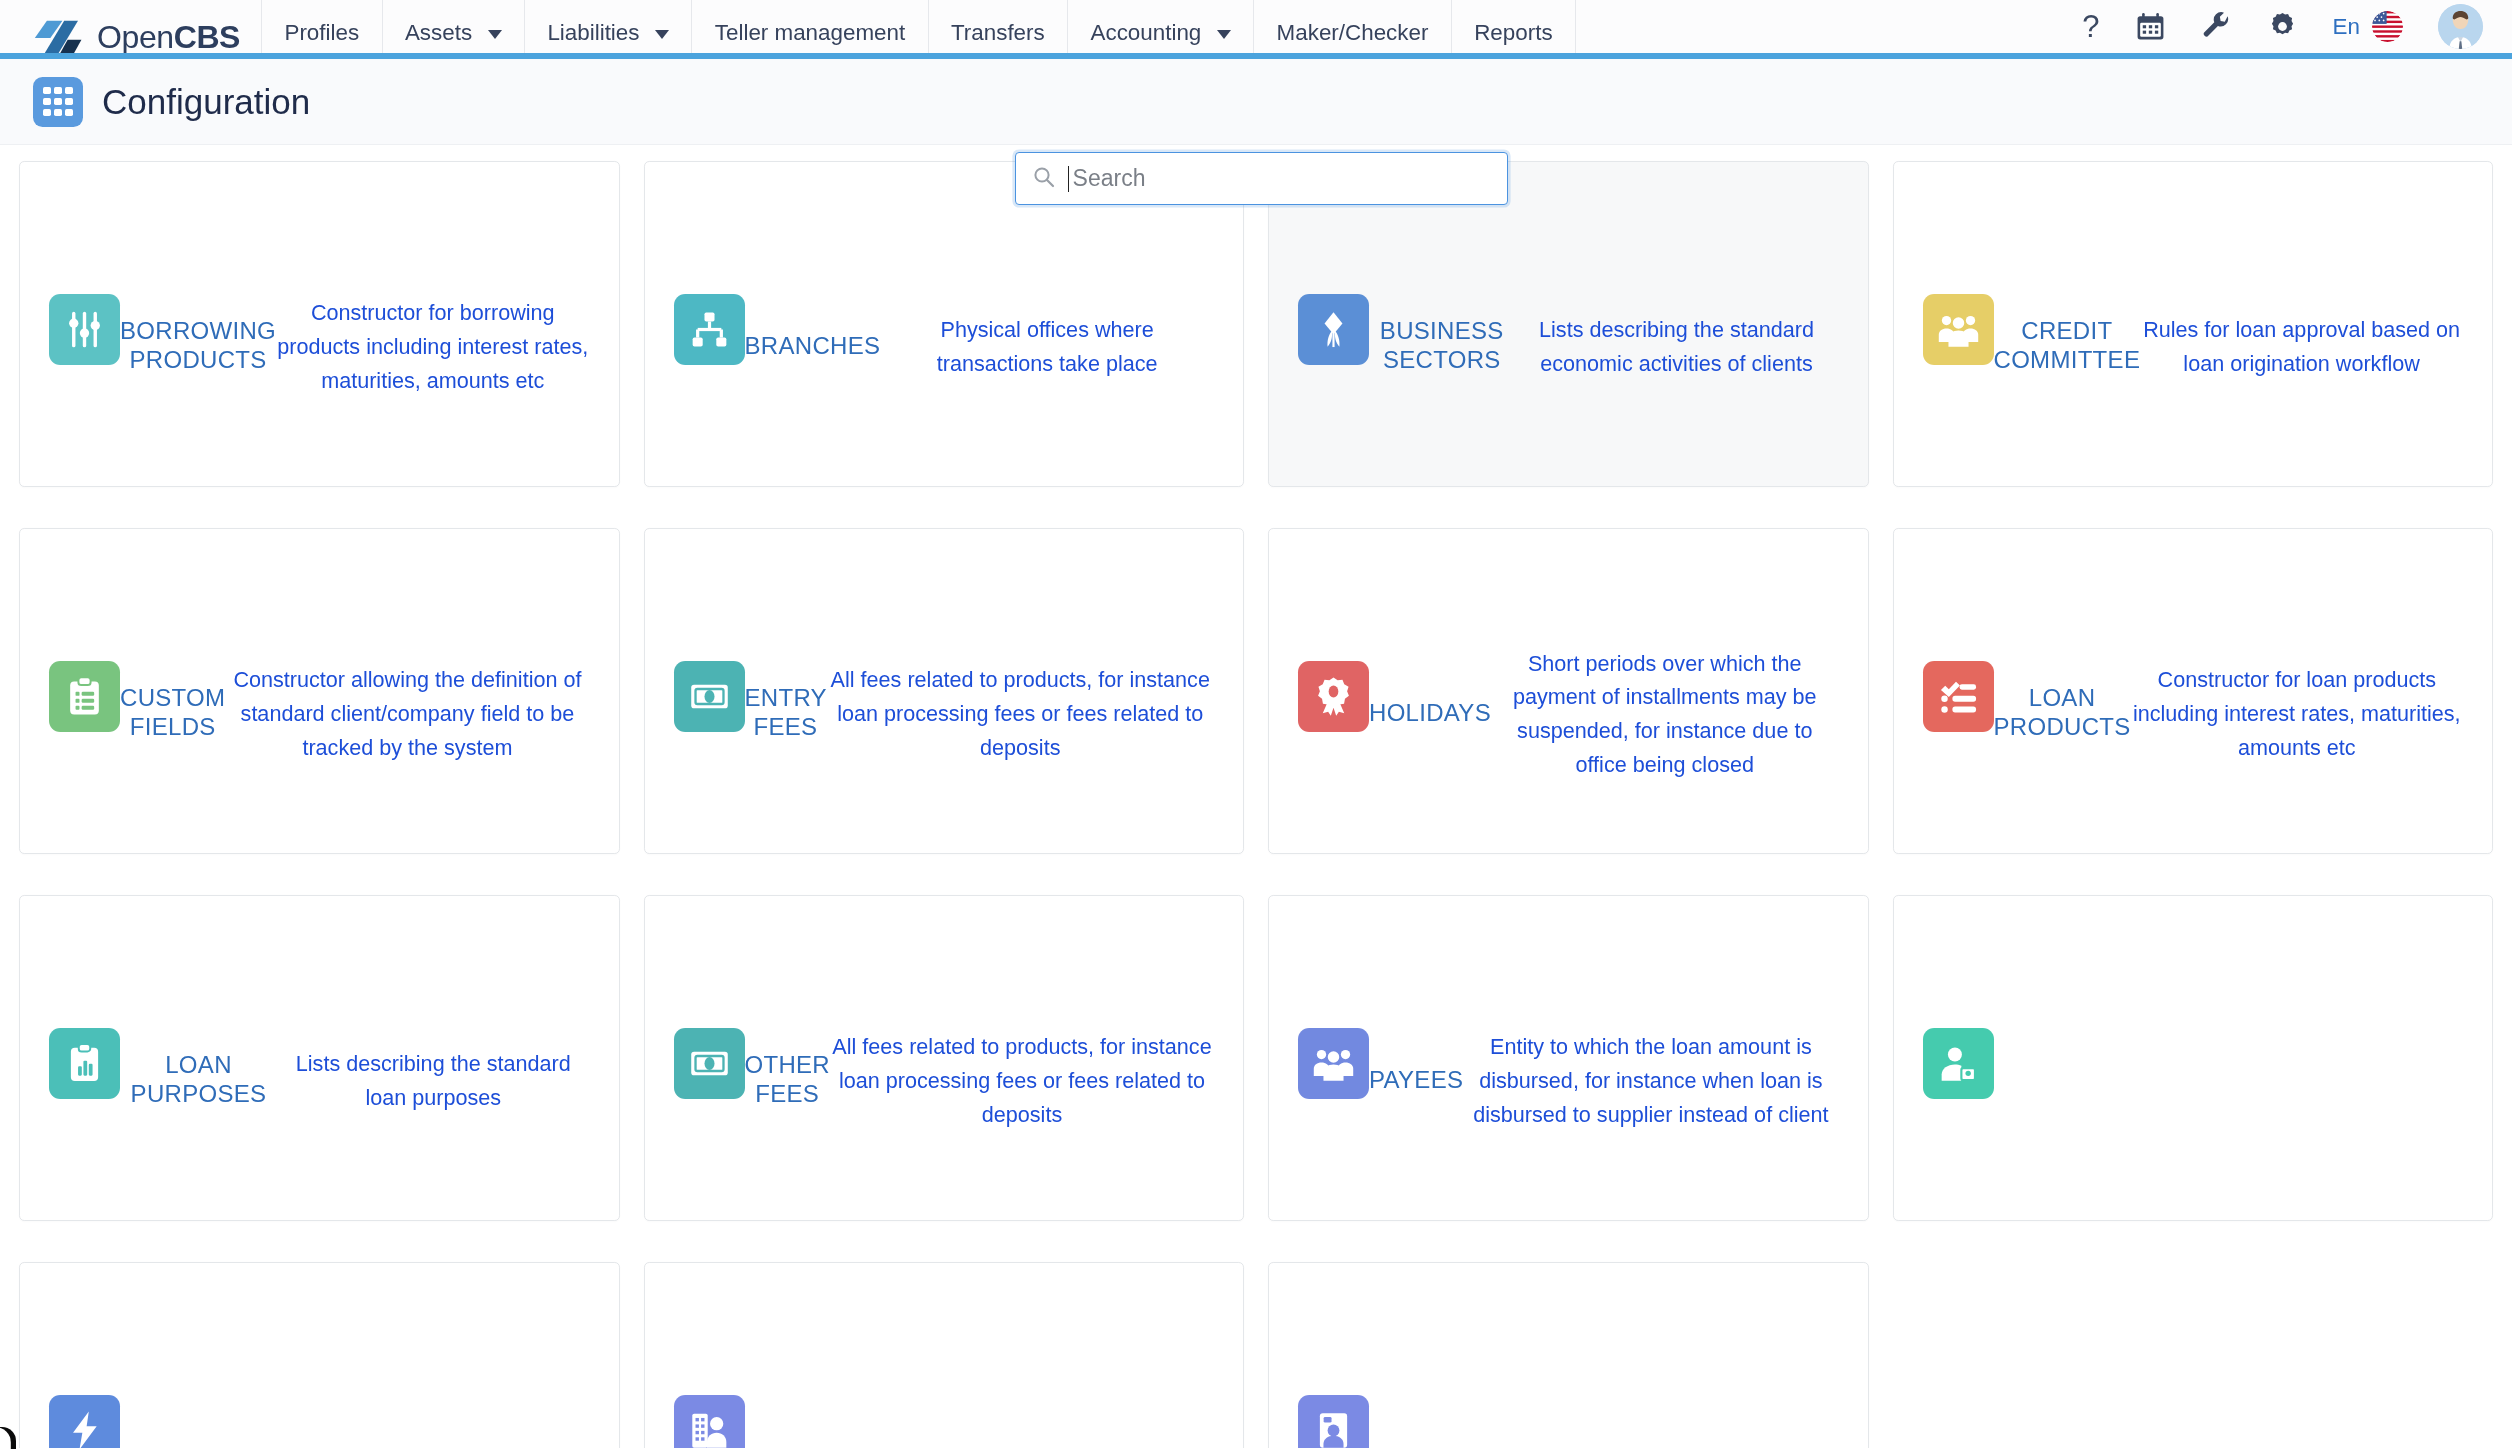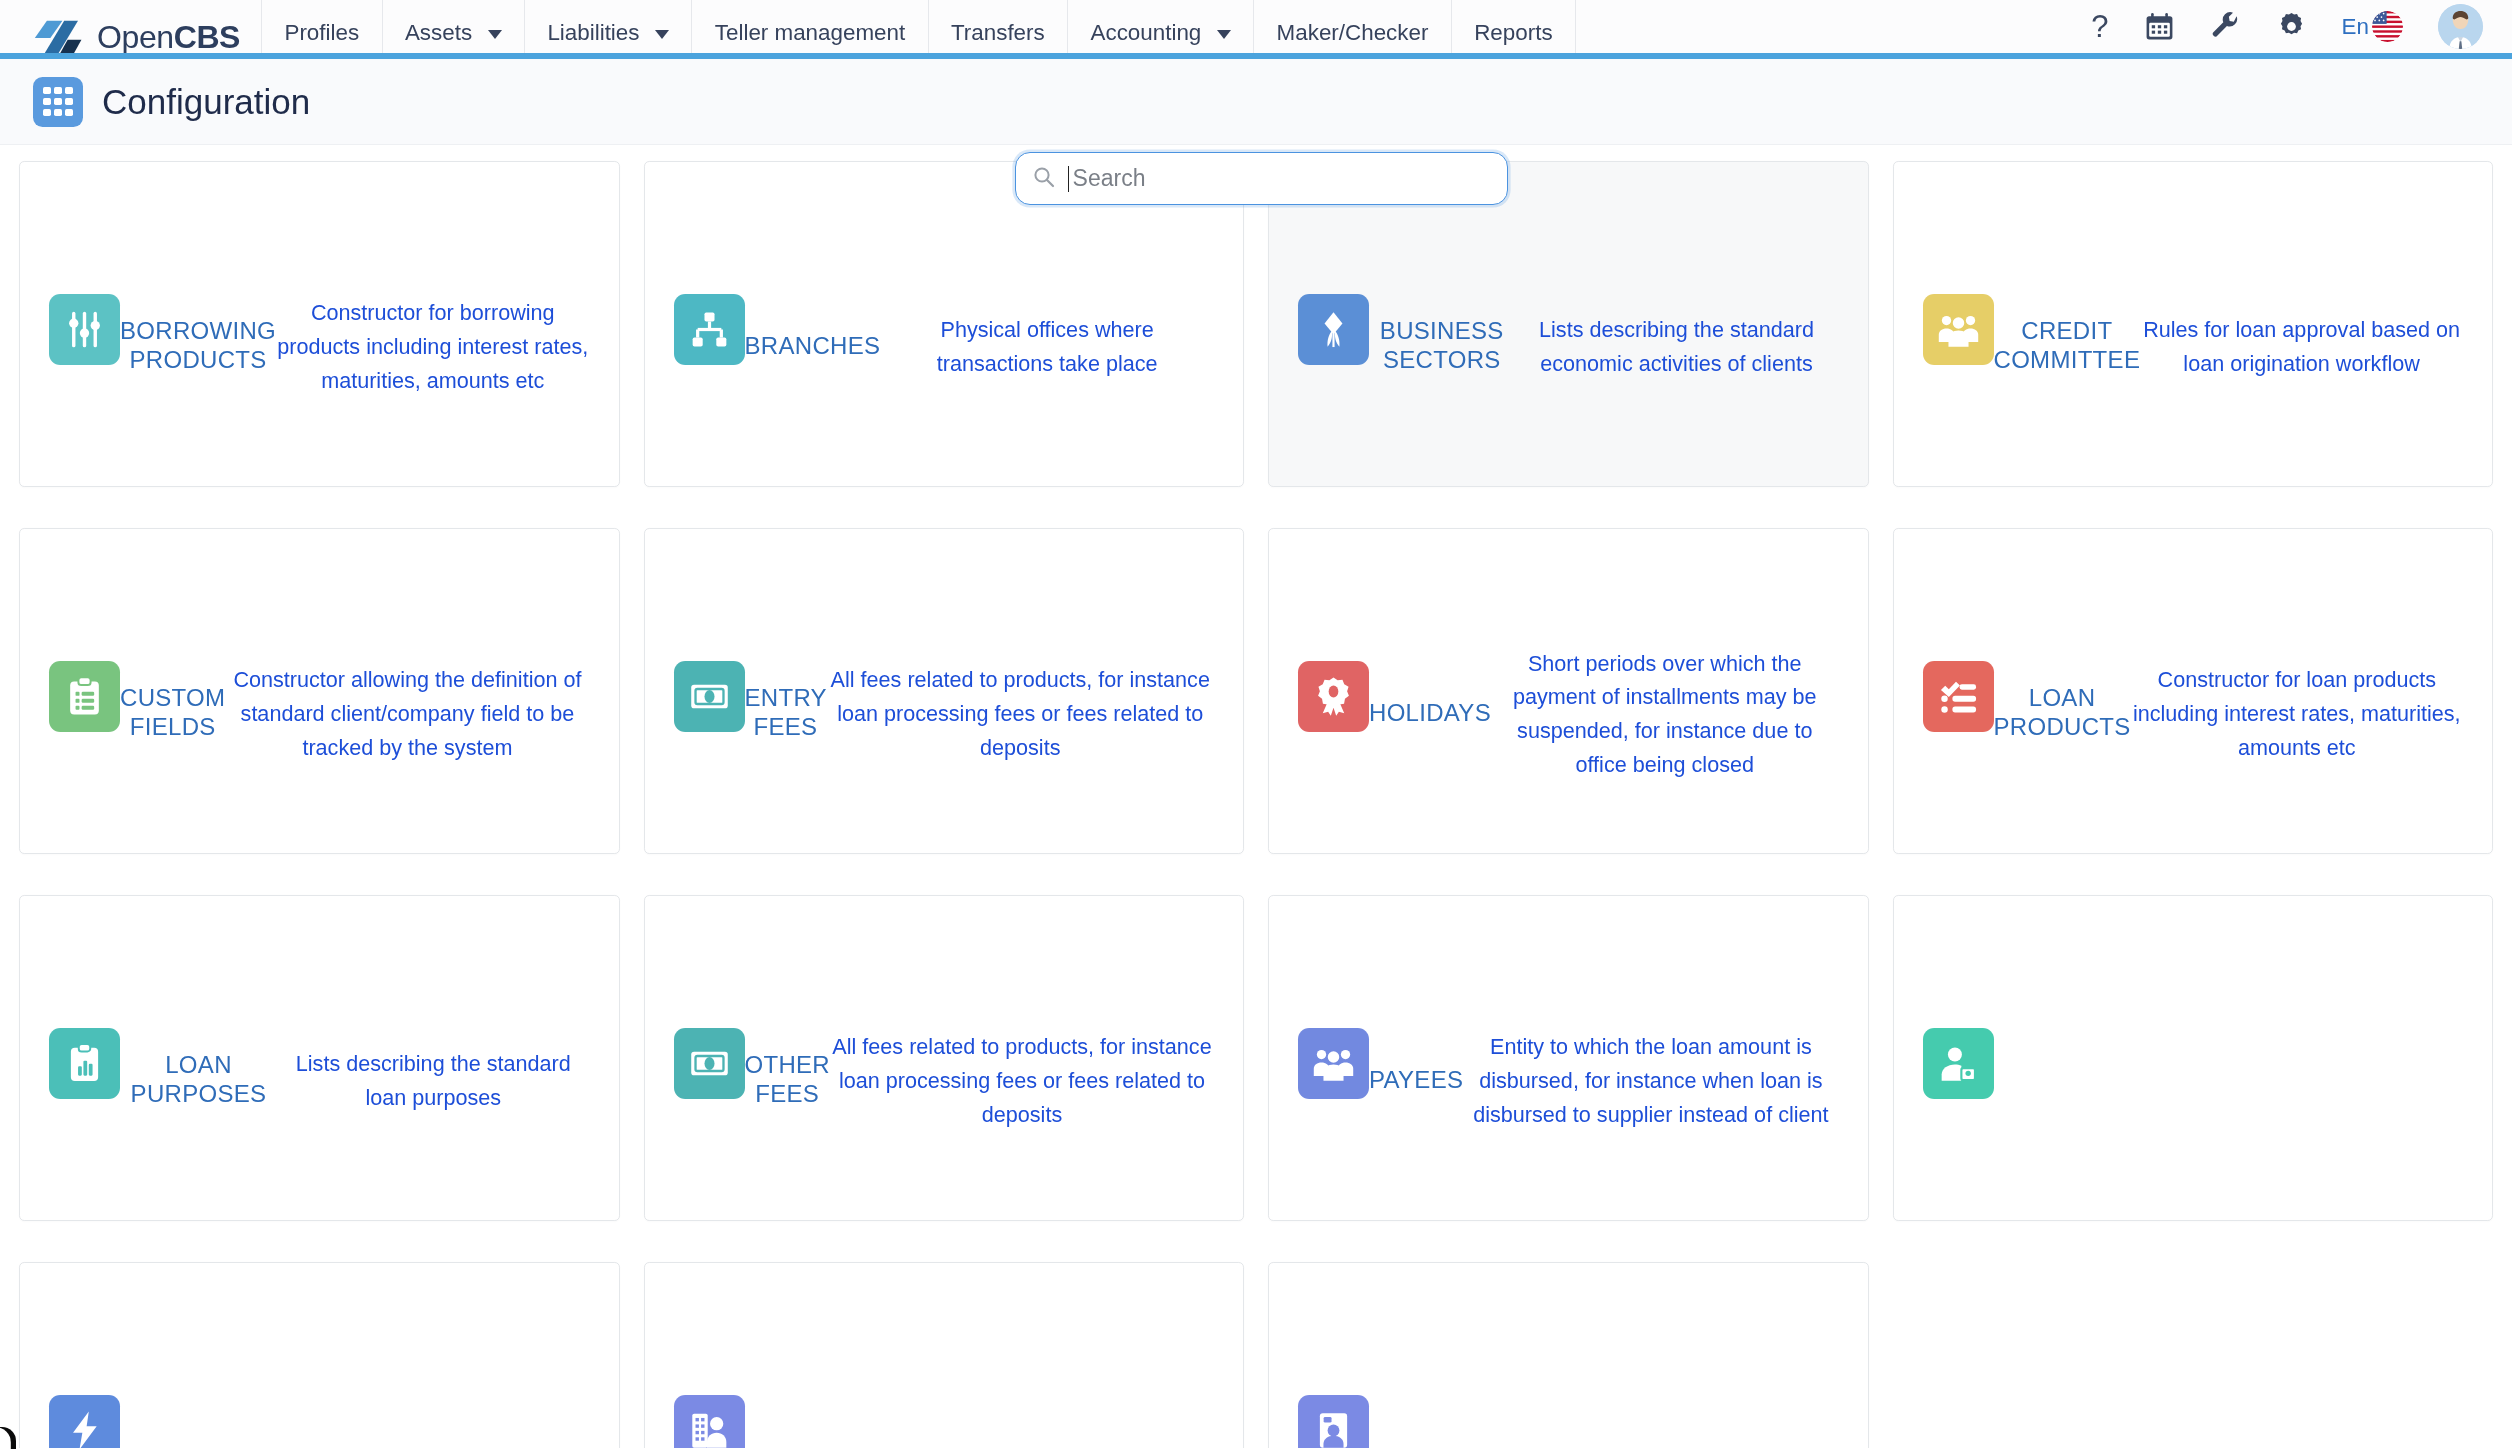--- a/index.html
+++ b/index.html
@@ -76,21 +76,21 @@
     height: 53px;
   }
   .nav-icon {
     color: #3d4a63;
     display: flex;
     align-items: center;
     justify-content: center;
     cursor: pointer;
   }
   .help-q { font-size: 31px; font-weight: 400; color: #3b4861; line-height: 1; }
-  .lang-wrap { display: flex; align-items: center; gap: 3px; cursor: pointer; }
+  .lang-wrap { display: flex; align-items: center; gap: 12px; cursor: pointer; }
   .lang-label { font-size: 22.4px; color: #2e6fc0; }
   .flag {
     width: 31px; height: 31px; border-radius: 50%;
     overflow: hidden; position: relative;
     background: #fff;
     flex: 0 0 auto;
   }
   .avatar {
     width: 45px; height: 45px; border-radius: 50%;
     background: #bcd7ef;
@@ -135,21 +135,21 @@
   .search-wrap {
     position: absolute;
     left: 1015px;
     top: 93px;
     width: 493px;
     height: 53px;
   }
   .search-box {
     width: 100%; height: 100%;
     border: 1.7px solid #4b93e0;
-    border-radius: 15px;
+    border-radius: 4px;
     background: #fff;
     box-shadow: 0 0 0 2.6px rgba(80,150,225,0.22);
     display: flex;
     align-items: center;
     padding: 0 15.5px;
     gap: 12px;
   }
   .search-icon { flex: 0 0 auto; }
   .search-caret {
     width: 1.7px; height: 26px; background: #222;

